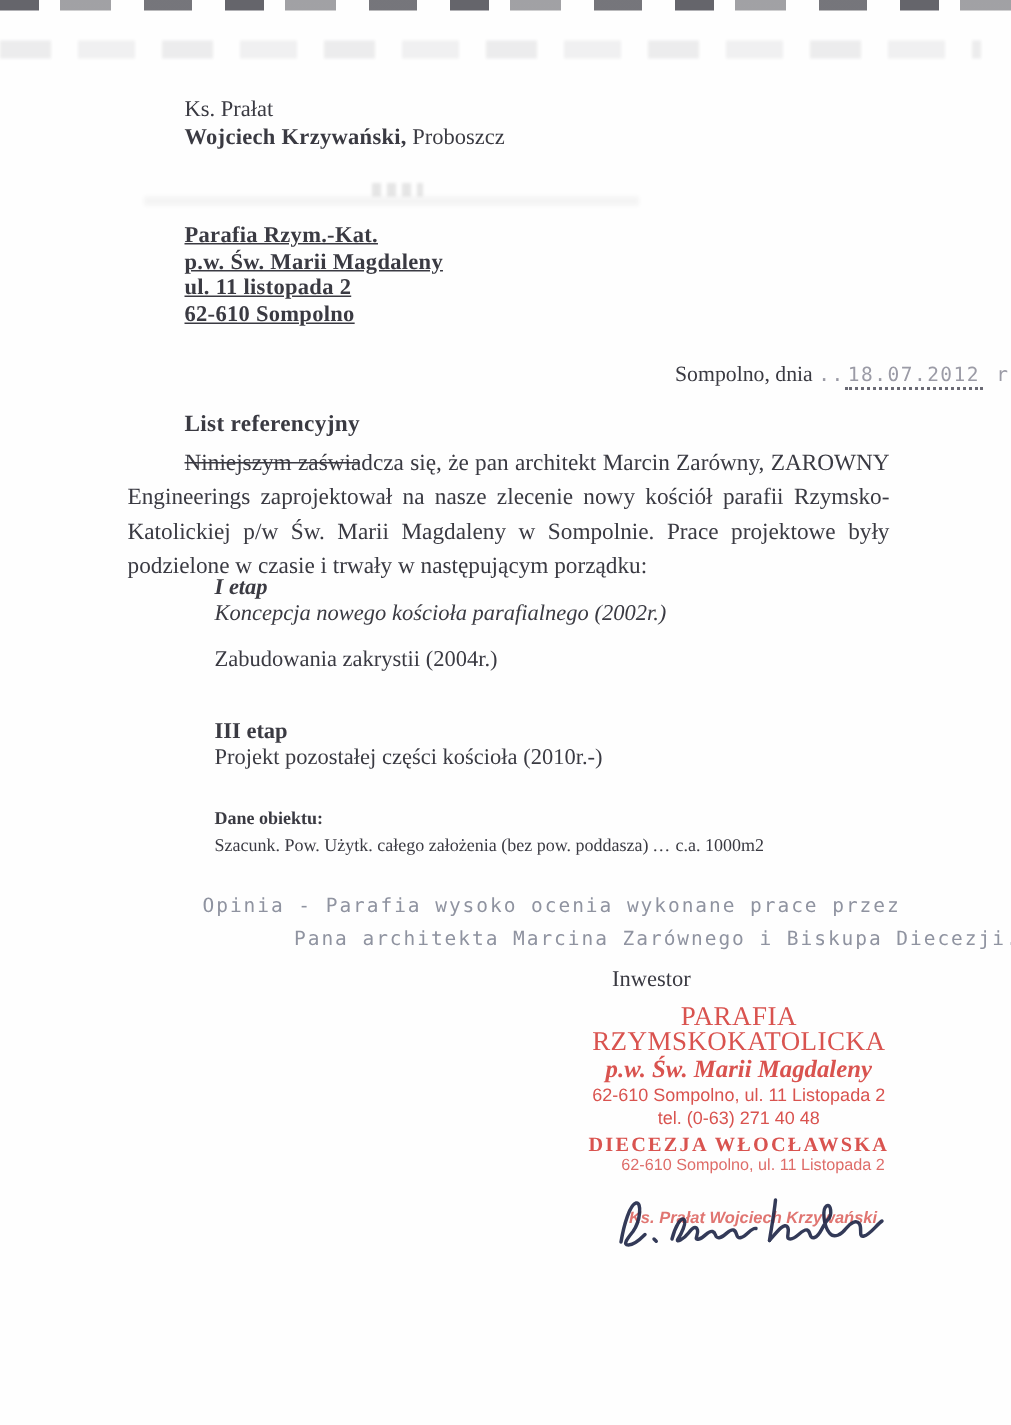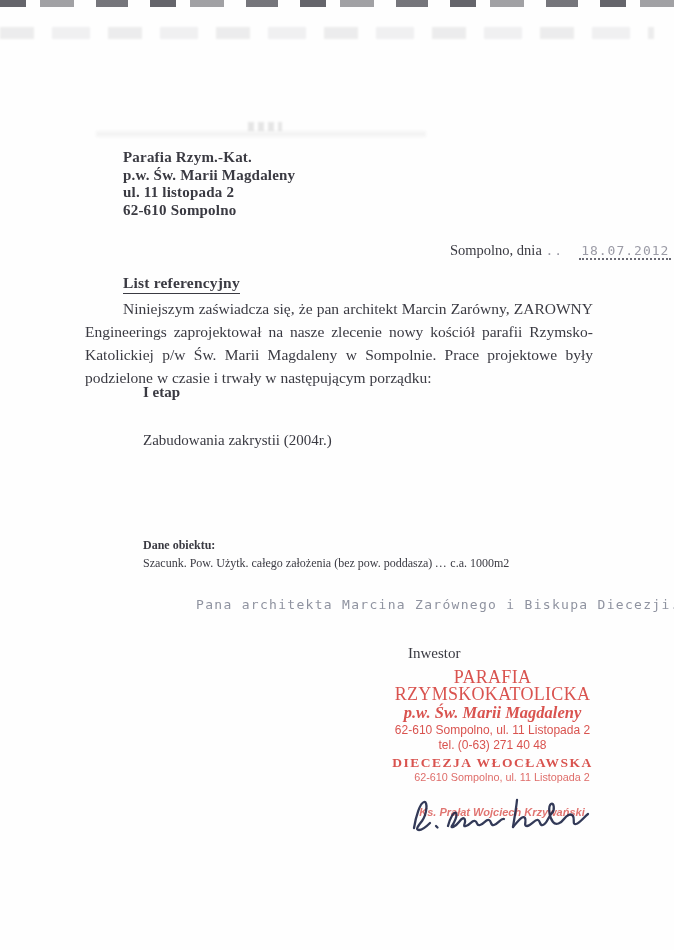--- a/index.html
+++ b/index.html
@@ -25,29 +25,29 @@
       rgba(40,40,50,.7) 52px 90px, rgba(40,40,50,0) 90px 108px);
   }
   .artifact-smudge1{top:122px;left:248px;width:34px;height:9px;opacity:.14;filter:blur(1px);
     background:repeating-linear-gradient(90deg,#555 0 6px,transparent 6px 10px);}
   .artifact-smudge2{top:131px;left:96px;width:330px;height:6px;opacity:.05;filter:blur(1.4px);background:#444;}
 
   
   .abs{position:absolute;}
   .sender{top:64px;left:123px;font-size:15px;line-height:19px;}
   .sender b{letter-spacing:.2px;}
-  .address{top:149px;left:123px;font-size:15px;line-height:17.5px;font-weight:bold;letter-spacing:.2px;}
+  .address{top:149px;left:123px;font-size:15px;line-height:17.5px;font-weight:bold;letter-spacing:.2px;text-decoration:underline;}
   .dateline{top:242px;left:450px;font-size:14.5px;white-space:nowrap;}
   .typed{font-family:"DejaVu Sans Mono", monospace;color:#9b9ba6;font-size:13px;letter-spacing:1px;}
-  .typed-date{border-bottom:2px dotted #6a6a74;padding:0 2px;margin-left:16px;}
-  .title{top:274px;left:123px;font-size:15.5px;font-weight:bold;border-bottom:1.6px solid #3a3a42;padding-bottom:1px;letter-spacing:.2px;}
+  .typed-date{border-bottom:2px dotted #6a6a74;padding:0 2px;}
+  .title{top:274px;left:123px;font-size:15.5px;font-weight:bold;border-bottom:1.6px solid #3a3a42;padding-bottom:16px;letter-spacing:.2px;}
   .body-par{top:297px;left:85px;width:508px;font-size:15.5px;line-height:23px;text-align:justify;text-indent:38px;}
   .stage{left:143px;font-size:15px;line-height:16.5px;}
   .stage .lbl{font-weight:bold;display:block;}
-  .stage-1{top:384px;}.stage-2{top:432px;}.stage-3{top:480px;}
+  .stage-1{top:384px;font-style:italic;}.stage-2{top:432px;}.stage-3{top:480px;}
   .dane{top:537px;left:143px;font-size:12px;line-height:17.5px;white-space:nowrap;}
   .dane .hd{font-weight:bold;}
   .dane .dots{letter-spacing:1px;}
   .opinion{top:594px;left:135px;font-family:"DejaVu Sans Mono", monospace;
     font-size:13px;color:#8f93a0;letter-spacing:1.3px;line-height:22px;white-space:nowrap;}
   .opinion .l2{display:block;margin-left:61px;}
   .investor-label{top:645px;left:408px;font-size:15px;}
   
   .stamp{color:#d9534f;text-align:center;}
   .stamp-parish{top:669px;left:390px;width:205px;}
@@ -64,49 +64,59 @@
 </head>
 <body>
 
 <div class="page">
 
   <div class="artifact artifact-top"></div>
   <div class="artifact artifact-ghost"></div>
   <div class="artifact artifact-smudge1"></div>
   <div class="artifact artifact-smudge2"></div>
 
+  <div class="abs sender">
+    <span>Ks. Prałat</span><br>
+    <b>Wojciech Krzywański,</b><span> Proboszcz</span>
+  </div>
 
   <div class="abs address">
     <span>Parafia Rzym.-Kat.</span><br>
     <span>p.w. Św. Marii Magdaleny</span><br>
     <span>ul. 11 listopada 2</span><br>
     <span>62-610 Sompolno</span>
   </div>
 
   <div class="abs dateline">
     <span>Sompolno, dnia </span><span class="typed">..</span><span class="typed typed-date">18.07.2012</span><span class="typed"> r.</span>
   </div>
 
   <div class="abs title">List referencyjny</div>
 
   <div class="abs body-par">Niniejszym zaświadcza się, że pan architekt Marcin Zarówny, ZAROWNY Engineerings zaprojektował na nasze zlecenie nowy kościół parafii Rzymsko-Katolickiej p/w Św. Marii Magdaleny w Sompolnie. Prace projektowe były podzielone w czasie i trwały w następującym porządku:</div>
 
   <div class="abs stage stage-1">
     <span class="lbl">I etap</span>
+    <span>Koncepcja nowego kościoła parafialnego (2002r.)</span>
   </div>
   <div class="abs stage stage-2">
     <span>Zabudowania zakrystii (2004r.)</span>
+  </div>
+  <div class="abs stage stage-3">
+    <span class="lbl">III etap</span>
+    <span>Projekt pozostałej części kościoła (2010r.-)</span>
   </div>
 
   <div class="abs dane">
     <span class="hd">Dane obiektu:</span><br>
     <span><span>Szacunk. Pow. Użytk. całego założenia (bez pow. poddasza) </span><span class="dots">...</span><span> c.a. 1000m2</span></span><br>
   </div>
 
   <div class="abs opinion">
+    <span>Opinia - Parafia wysoko ocenia wykonane prace przez</span>
     <span class="l2">Pana architekta Marcina Zarównego i Biskupa Diecezji.</span>
   </div>
 
   <div class="abs investor-label">Inwestor</div>
 
   <div class="abs stamp stamp-parish">
     <div class="s1">PARAFIA RZYMSKOKATOLICKA</div>
     <div class="s2">p.w. Św. Marii Magdaleny</div>
     <div class="s3">62-610 Sompolno, ul. 11 Listopada 2</div>
     <div class="s4">tel. (0-63) 271 40 48</div>

